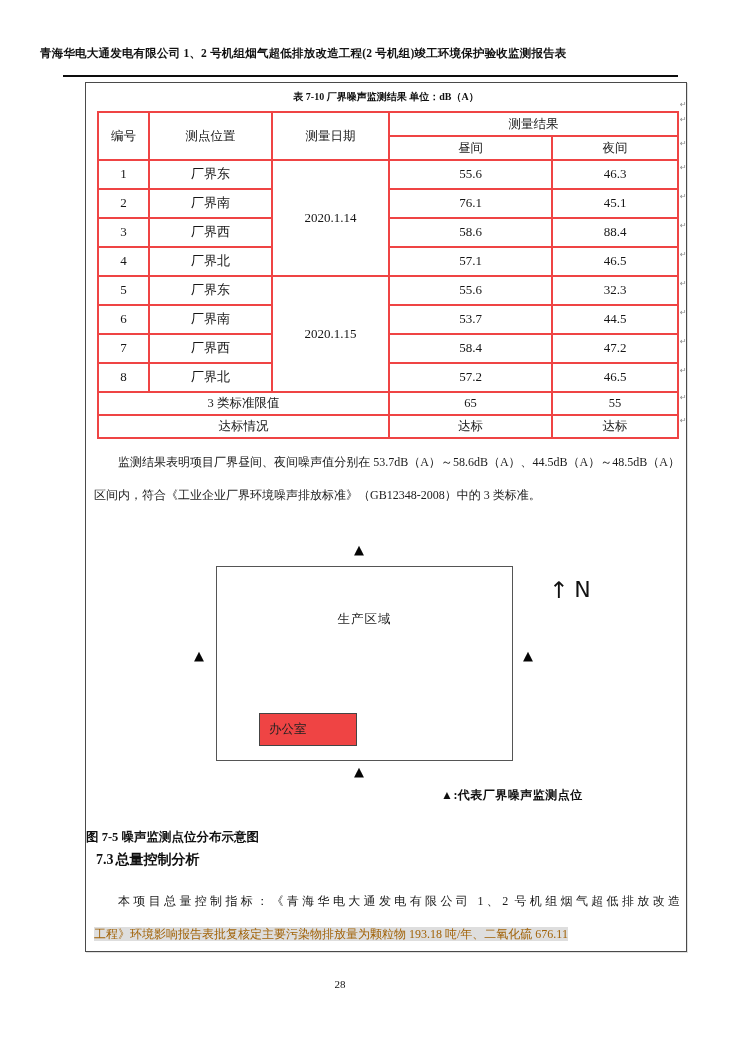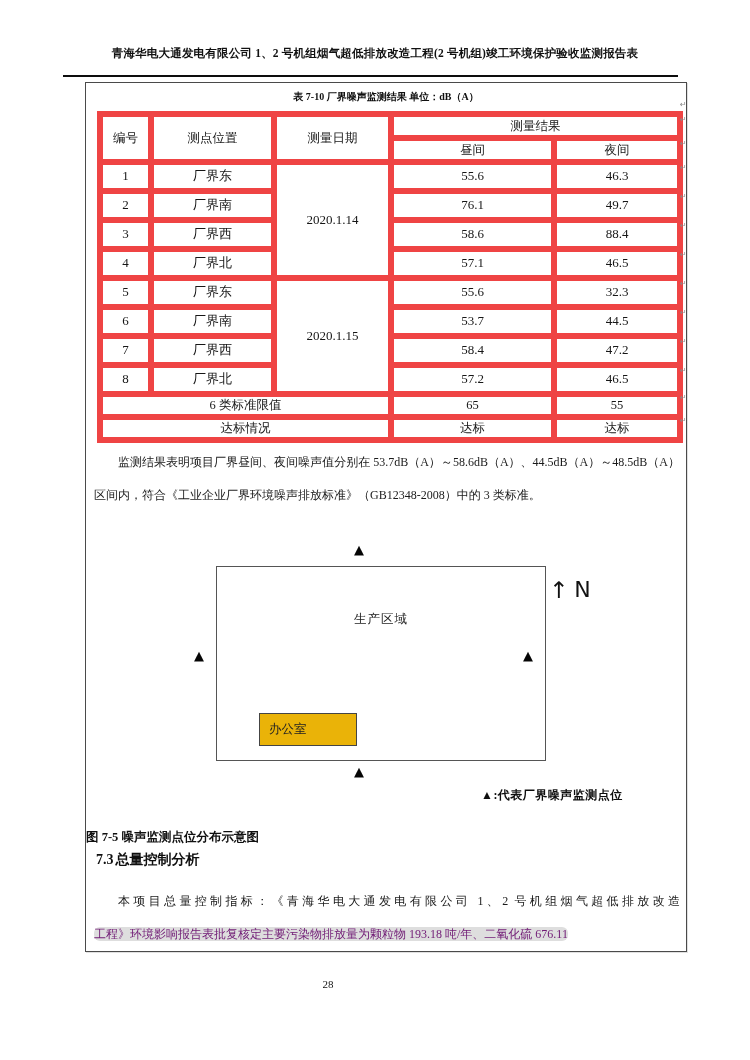--- a/index.html
+++ b/index.html
@@ -4,97 +4,97 @@
 <style>
   * { margin:0; padding:0; box-sizing:border-box; }
   html,body { background:#fff; }
   .page {
     position:relative; width:750px; height:1060px; background:#ffffff;
     font-family:"Liberation Serif","DejaVu Serif",serif; color:#1b1b1b;
     overflow:hidden;
   }
   .doc-header {
     position:absolute; top:46px; left:40px; width:670px;
-    text-align:center; font-size:11.5px; font-weight:bold; color:#111;
+    text-align:left; font-size:11.5px; font-weight:bold; color:#111;
     letter-spacing:0.2px;
   }
   .header-rule {
     position:absolute; top:75px; left:63px; width:615px; height:2px; background:#0d0d0d;
   }
   .frame {
     position:absolute; left:85px; top:82px; width:602px; height:870px;
     border:1.5px solid #4a4a4a;
     box-shadow:1px 1px 0 rgba(0,0,0,0.12);
   }
   .tbl-title {
     position:absolute; top:0; left:0; width:100%; height:28px; line-height:28px;
     text-align:center; font-size:10px; font-weight:bold; color:#101010;
   }
   table.noise-table {
     position:absolute; left:11px; top:28px; width:580px;
     border-collapse:collapse; table-layout:fixed;
   }
   .noise-table th, .noise-table td {
-    border:6px solid #ef4444; text-align:center; vertical-align:middle;
+    border:2px solid #ef4444; text-align:center; vertical-align:middle;
     font-size:12.5px; font-weight:normal; color:#161616; line-height:1.15;
   }
   .noise-table thead th { height:24px; }
   .noise-table td.data { height:29px; font-size:13px; }
   .noise-table td.foot { height:23px; }
   .para {
     position:absolute; left:8px; width:586px;
     font-size:12px; line-height:33px; color:#1a1a1a;
     text-align:justify;
   }
   .para1 { top:363px; text-indent:2em; }
   .para2 { top:802px; }
   .p2-line1 {
     display:block; text-indent:2em; text-align:justify; text-align-last:justify;
     white-space:nowrap; overflow:hidden;
   }
   .p2-line2 { display:block; }
-  .hl { background:#dedede; color:#701a75;border-radius:6px; }
+  .hl { background:#dedede; color:#a16207; }
   .tri {
     position:absolute; font-family:"DejaVu Sans",sans-serif; font-size:13px;
     color:#050505; line-height:13px;
   }
   .prod-rect {
-    position:absolute; left:130px; top:483px; width:330px; height:195px;
+    position:absolute; left:130px; top:483px; width:297px; height:195px;
     border:1.4px solid #555;
   }
   .prod-label {
     margin-top:44px; text-align:center; font-size:12.5px; color:#222; letter-spacing:1px;
   }
   .north-group { position:absolute; left:463px; top:494px; display:flex; align-items:flex-start; }
   .north-arrow { font-family:"DejaVu Sans",sans-serif; font-size:23px; color:#111; line-height:26px; }
   .north-label { font-family:"DejaVu Sans",sans-serif; font-size:22px; color:#111; line-height:26px; margin-left:6px; }
   .office-box {
     position:absolute; left:173px; top:630px; width:98px; height:33px;
-    border:1.3px solid #444; background:#eab308;
+    border:1.3px solid #444; background:#ef4444;
   }
   .office-label { display:block; padding:7px 0 0 9px; font-size:12.5px; color:#222; }
   .diagram-legend {
     position:absolute; left:355px; top:704px; width:235px;
-    font-size:12px; font-weight:bold; color:#0e0e0e; letter-spacing:0.5px;margin-left:40px;
+    font-size:12px; font-weight:bold; color:#0e0e0e; letter-spacing:0.5px;
   }
   .fig-caption {
     position:absolute; top:746px; left:0; width:100%;
     text-align:left; font-size:12.5px; font-weight:bold; color:#101010;
   }
   .sec-heading {
     position:absolute; top:768px; left:10px;
     font-size:14px; font-weight:bold; color:#0f0f0f;
   }
   .sec-heading .sec-title { margin-left:2px; }
   .mk {
     position:absolute; left:594px; font-style:normal;
     font-family:"DejaVu Sans",sans-serif; font-size:8px; color:#8a8a8a; line-height:8px;
   }
   .page-number {
-    position:absolute; top:978px; left:0; width:656px;
+    position:absolute; top:978px; left:12px; width:656px;
     text-align:center; font-size:11px; color:#111;
   }
 </style>
 </head>
 <body>
 
 <div class="page">
 
   <div class="doc-header">青海华电大通发电有限公司 1、2 号机组烟气超低排放改造工程(2 号机组)竣工环境保护验收监测报告表</div>
   <div class="header-rule"></div>
@@ -128,21 +128,21 @@
           <td class="data">1</td>
           <td class="data">厂界东</td>
           <td class="data" rowspan="4">2020.1.14</td>
           <td class="data">55.6</td>
           <td class="data">46.3</td>
         </tr>
         <tr>
           <td class="data">2</td>
           <td class="data">厂界南</td>
           <td class="data">76.1</td>
-          <td class="data">49.7</td>
+          <td class="data">45.1</td>
         </tr>
         <tr>
           <td class="data">3</td>
           <td class="data">厂界西</td>
           <td class="data">58.6</td>
           <td class="data">88.4</td>
         </tr>
         <tr>
           <td class="data">4</td>
           <td class="data">厂界北</td>
@@ -168,21 +168,21 @@
           <td class="data">58.4</td>
           <td class="data">47.2</td>
         </tr>
         <tr>
           <td class="data">8</td>
           <td class="data">厂界北</td>
           <td class="data">57.2</td>
           <td class="data">46.5</td>
         </tr>
         <tr>
-          <td class="foot" colspan="3">6 类标准限值</td>
+          <td class="foot" colspan="3">3 类标准限值</td>
           <td class="foot">65</td>
           <td class="foot">55</td>
         </tr>
         <tr>
           <td class="foot" colspan="3">达标情况</td>
           <td class="foot">达标</td>
           <td class="foot">达标</td>
         </tr>
       </tbody>
     </table>

